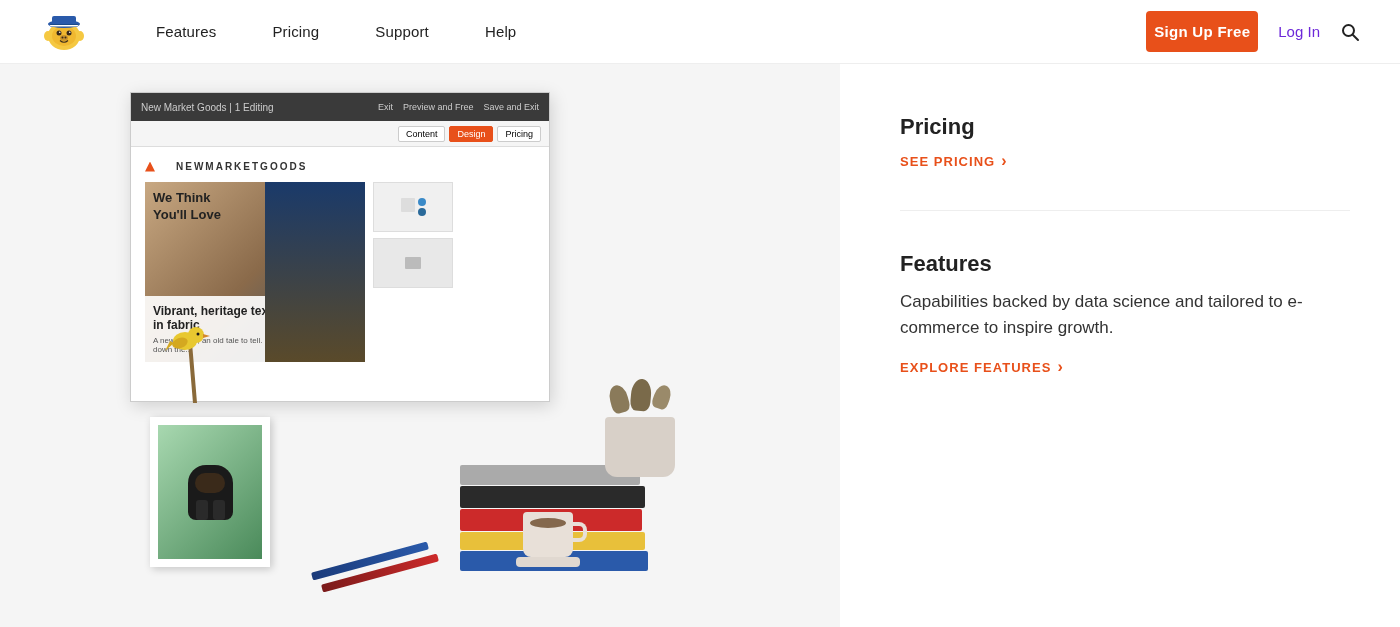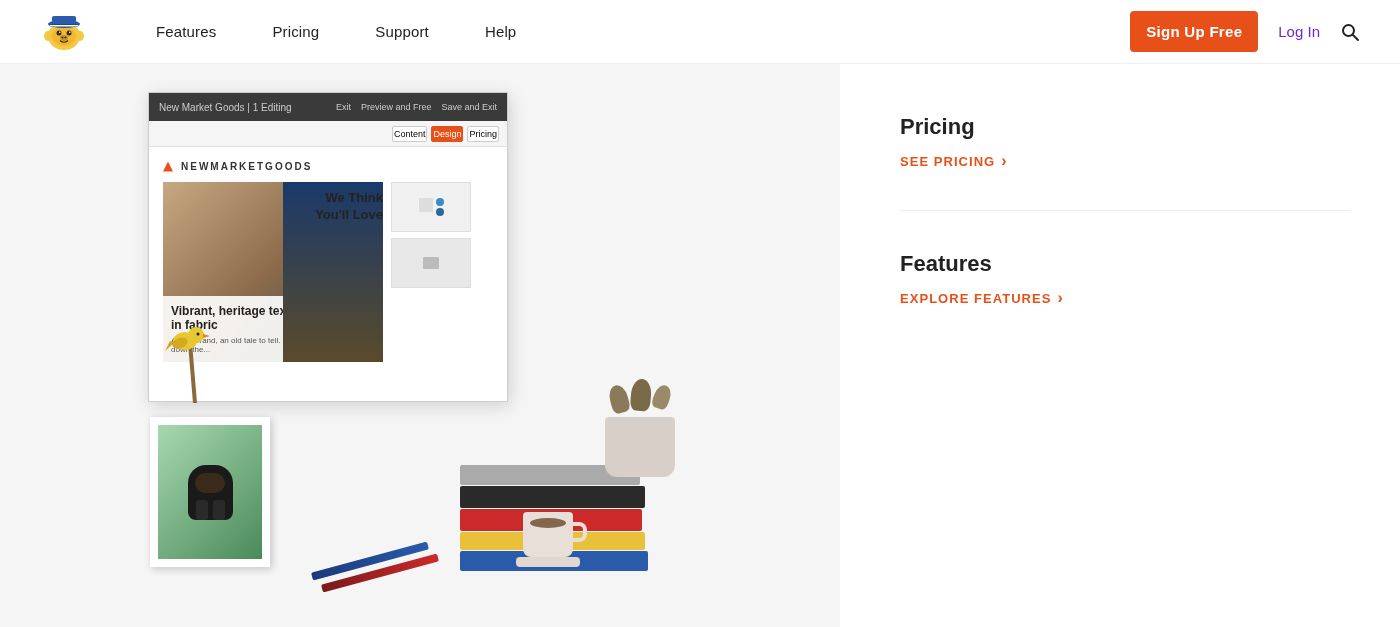--- a/index.html
+++ b/index.html
@@ -43,21 +43,21 @@
     .header-right {
       display: flex;
       align-items: center;
       gap: 20px;
     }
     .signup-btn {
       background: #e8501a;
       color: #fff;
       border: none;
       border-radius: 4px;
-      padding: 12px 16px;
+      padding: 12px 8px;
       font-size: 15px;
       font-weight: 700;
       cursor: pointer;
       letter-spacing: 0.02em;
     }
     .login-link {
       font-size: 15px;
       font-weight: 500;
       color: #6d28d9;
       cursor: pointer;
@@ -87,22 +87,22 @@
       height: 100%;
       background: #f5f5f5;
       position: relative;
       overflow: hidden;
     }
 
     
     .email-mockup {
       position: absolute;
       top: 28px;
-      left: 148px;
-      width: 360px;
+      left: 130px;
+      width: 420px;
       height: 310px;
       background: #fff;
       border: 1px solid #ccc;
       box-shadow: 2px 4px 16px rgba(0,0,0,0.15);
       z-index: 3;
     }
     .mockup-topbar {
       background: #3a3a3a;
       height: 28px;
       display: flex;
@@ -118,35 +118,35 @@
       border-bottom: 1px solid #ddd;
       height: 26px;
       display: flex;
       align-items: center;
       justify-content: flex-end;
       gap: 4px;
       padding: 0 8px;
     }
     .tab-btn {
       font-size: 9px;
-      padding: 2px 1px;
+      padding: 2px 7px;
       border: 1px solid #ccc;
       background: #fff;
       cursor: pointer;
       border-radius: 2px;
     }
     .tab-btn.active { background: #e8501a; color: #fff; border-color: #e8501a; }
     .mockup-body {
       padding: 14px;
       background: #fff;
     }
     .mockup-brand {
       display: flex;
       align-items: center;
-      gap: 8px;
+      gap: 21px;
       margin-bottom: 10px;
       text-align: center;
     }
     .brand-logo-mini {
       width: 10px; height: 10px;
       background: #e8501a;
       clip-path: polygon(50% 0%, 0% 100%, 100% 100%);
     }
     .brand-name {
       font-size: 10px;
@@ -466,21 +466,21 @@
       </div>
       <div class="mockup-body">
         <div class="mockup-brand">
           <div class="brand-logo-mini"></div>
           <span class="brand-name">NEWMARKETGOODS</span>
         </div>
         <div class="mockup-inner">
           <div class="mockup-main-img">
 
             <div style="position:absolute;top:0;right:0;width:100px;height:180px;background:linear-gradient(180deg,#1a3a6a 0%,#5a4a2a 100%);"></div>
-            <div style="position:absolute;top:8px;left:8px;right:0;font-size:13px;font-weight:700;color:#222;line-height:1.3;z-index:2;text-align:right;">
+            <div style="position:absolute;top:8px;left:8px;right:0;font-size:13px;font-weight:700;color:#222;line-height:1.3;z-index:2;">
               <div>We Think<br>You'll Love</div>
             </div>
             <div class="mockup-main-img-overlay">
               <div class="mockup-text-h">Vibrant, heritage textiles
 tell stories in fabric</div>
               <div class="mockup-text-small">A new brand, an old tale to tell.
 Generations have handed down the...</div>
             </div>
           </div>
           <div class="mockup-sidebar">
@@ -572,20 +572,21 @@
       <div class="info-link">
         <span>SEE PRICING</span>
         <span class="arrow">›</span>
       </div>
     </div>
 
     <div class="divider-line"></div>
 
     <div class="info-block">
       <div class="info-title">Features</div>
+      <div class="info-desc">Capabilities backed by data science and tailored to e-commerce to inspire growth.</div>
       <div class="info-link">
         <span>EXPLORE FEATURES</span>
         <span class="arrow">›</span>
       </div>
     </div>
 
   </div>
 
 </div>
 

